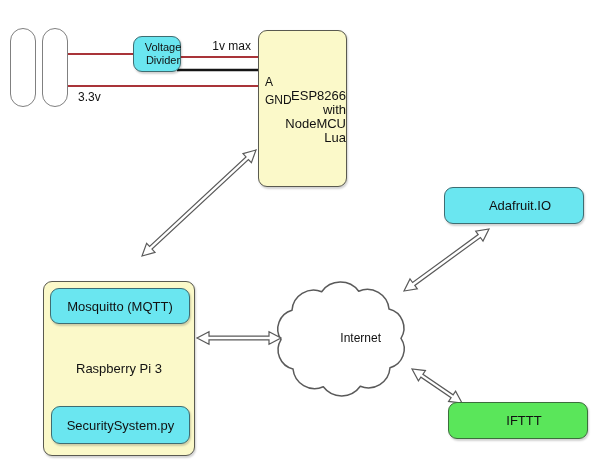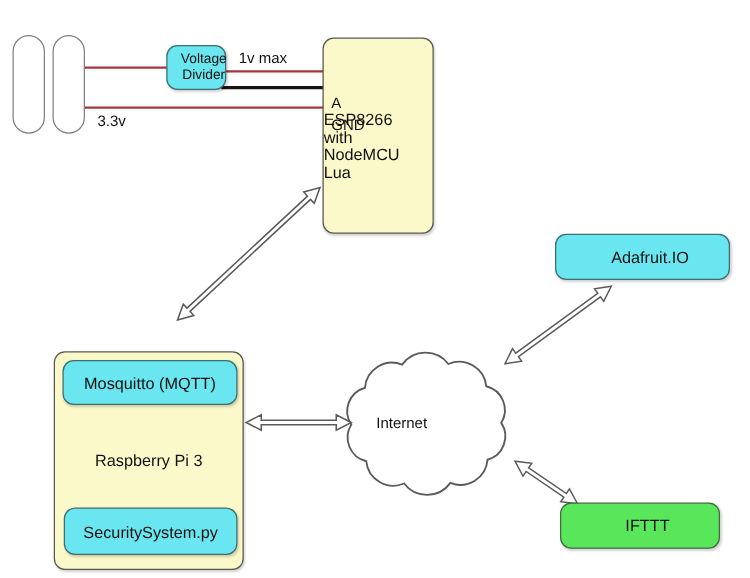--- a/index.html
+++ b/index.html
@@ -13,21 +13,21 @@
     border:1.5px solid #4a4a4a;border-radius:9px;
     display:flex;align-items:center;justify-content:center;text-align:center;
     box-shadow:1px 1.5px 2px rgba(0,0,0,0.18);
   }
   .yellow{background:#fbf9c9;border-color:#5a5a50;}
   .cyan{background:#6ae6f0;border-color:#3e6d72;}
   .green{background:#5ae65a;border-color:#3c6e3c;}
   .capsule{background:#fff;border:1.6px solid #808080;border-radius:13px;}
   .lbl{position:absolute;z-index:3;font-size:12px;line-height:15px;}
   .pre{white-space:pre-line;}
-  .ctr{text-align:left;}
+  .ctr{text-align:right;}
   .boxtext{font-size:13px;}
   .small{font-size:11px;line-height:13px;}
   .pin{position:absolute;left:6px;font-size:12px;z-index:3;}
 </style>
 </head>
 <body>
 
 <div id="canvas">
 
   <svg id="wirelayer" width="600" height="462" viewBox="0 0 600 462">
@@ -68,15 +68,15 @@
   <div class="node box yellow" style="left:43px;top:252px;width:152px;height:175px;margin-top:29px;">
     <div class="box cyan boxtext" style="position:absolute;left:6px;top:6px;width:138px;height:34px;">Mosquitto (MQTT)</div>
     <span class="boxtext" style="position:absolute;left:0;top:79px;width:100%;">Raspberry Pi 3</span>
     <div class="box cyan boxtext" style="position:absolute;left:7px;top:124px;width:137px;height:36px;">SecuritySystem.py</div>
   </div>
 
   <div class="lbl ctr" style="left:301px;top:331px;width:80px;">Internet</div>
 
   <div class="node box cyan boxtext" style="left:444px;top:187px;width:140px;height:37px;">Adafruit.IO</div>
 
-  <div class="node box green boxtext" style="left:448px;top:402px;width:128px;height:37px;">IFTTT</div>
+  <div class="node box green boxtext" style="left:448px;top:402px;width:140px;height:37px;">IFTTT</div>
 
 </div>
 
 </body></html>

